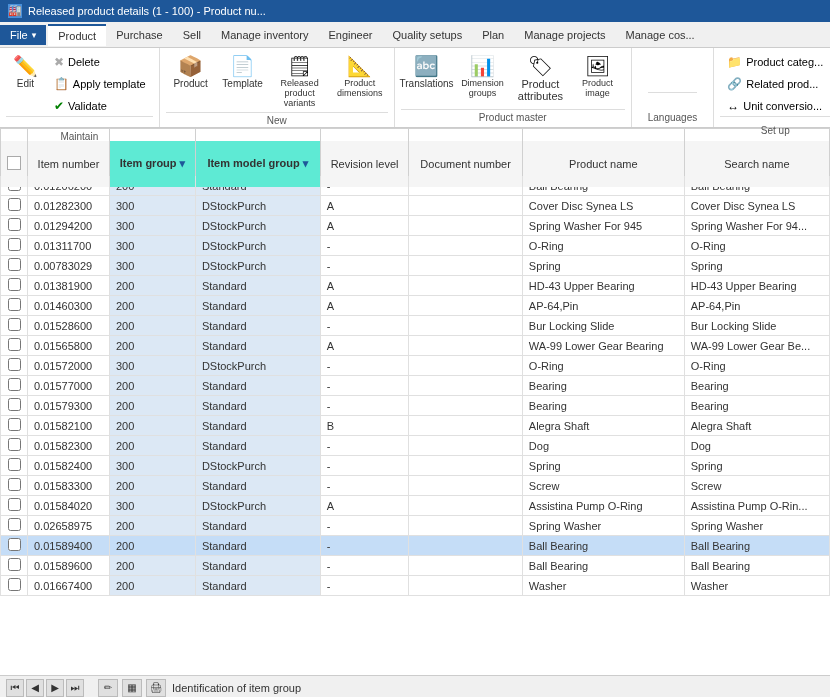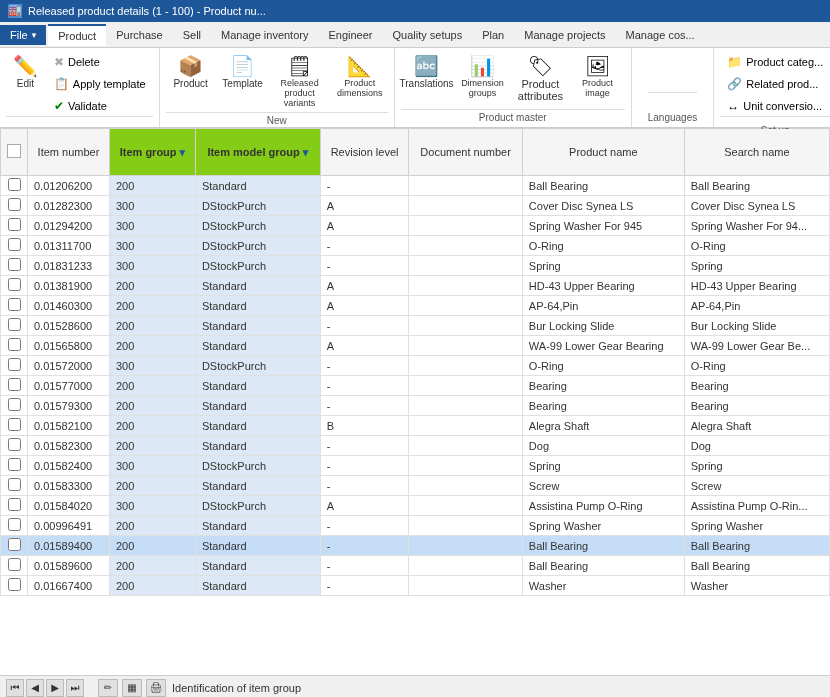--- a/index.html
+++ b/index.html
@@ -22,22 +22,22 @@
     .ribbon-btn .icon { font-size: 20px; line-height: 1; }
     .ribbon-btn .label { font-size: 10px; text-align: center; color: #333; margin-top: 2px; }
     .ribbon-btn-small { display: flex; align-items: center; gap: 4px; padding: 2px 6px; cursor: pointer; border: 1px solid transparent; font-size: 11px; white-space: nowrap; }
 
     
     .sort-indicator { color: #1e5799; }
 
     
     .table-container { overflow: auto; height: calc(697px - 22px - 26px - 80px - 22px); background: white; }
     table { width: 100%; border-collapse: collapse; font-size: 11px; }
-    thead th { background: #f5f5f5; border: 1px solid #d0d0d0; padding: 15px 6px; font-weight: normal; color: #333; white-space: nowrap; position: sticky; top: 0; z-index: 1; }
-    thead th.sorted { background: #84cc16; font-weight: bold; }
+    thead th { background: #f5f5f5; border: 1px solid #d0d0d0; padding: 15px 6px; font-weight: normal; color: #333; white-space: nowrap; position: sticky; top: 12px; z-index: 1; }
+    thead th.sorted { background: #5eead4; font-weight: bold; }
     tbody td { border: 1px solid #e0e0e0; padding: 2px 6px; white-space: nowrap; color: #333; }
     tbody tr.selected { background: #c5ddf7; }
     tbody tr.selected td { background: #c5ddf7; }
     .checkbox-col { width: 20px; text-align: center; }
 
     
     .status-bar { background: #f0f0f0; border-top: 1px solid #ccc; height: 24px; display: flex; align-items: center; gap: 6px; padding: 0 6px; font-size: 11px; color: #333; }
     .status-nav { display: flex; align-items: center; gap: 2px; }
     .nav-btn { width: 18px; height: 18px; background: #e0e0e0; border: 1px solid #bbb; display: flex; align-items: center; justify-content: center; cursor: pointer; font-size: 10px; color: #333; }
     .nav-icons { display: flex; align-items: center; gap: 4px; margin-left: 8px; }
@@ -213,21 +213,21 @@
           <td>0.01311700</td>
           <td class="column-highlighted">300</td>
           <td class="column-highlighted">DStockPurch</td>
           <td>-</td>
           <td></td>
           <td>O-Ring</td>
           <td>O-Ring</td>
         </tr>
         <tr>
           <td class="checkbox-col"><input type="checkbox" style=""></td>
-          <td>0.01831233</td>
+          <td>0.00783029</td>
           <td class="column-highlighted">300</td>
           <td class="column-highlighted">DStockPurch</td>
           <td>-</td>
           <td></td>
           <td>Spring</td>
           <td>Spring</td>
         </tr>
         <tr>
           <td class="checkbox-col"><input type="checkbox" style=""></td>
           <td>0.01381900</td>
@@ -343,21 +343,21 @@
           <td>0.01584020</td>
           <td class="column-highlighted">300</td>
           <td class="column-highlighted">DStockPurch</td>
           <td>A</td>
           <td></td>
           <td>Assistina Pump O-Ring</td>
           <td>Assistina Pump O-Rin...</td>
         </tr>
         <tr>
           <td class="checkbox-col"><input type="checkbox" style=""></td>
-          <td>0.00996491</td>
+          <td>0.02658975</td>
           <td class="column-highlighted">200</td>
           <td class="column-highlighted">Standard</td>
           <td>-</td>
           <td></td>
           <td>Spring Washer</td>
           <td>Spring Washer</td>
         </tr>
         <tr class="selected">
           <td class="checkbox-col"><input type="checkbox" style=""></td>
           <td>0.01589400</td>

